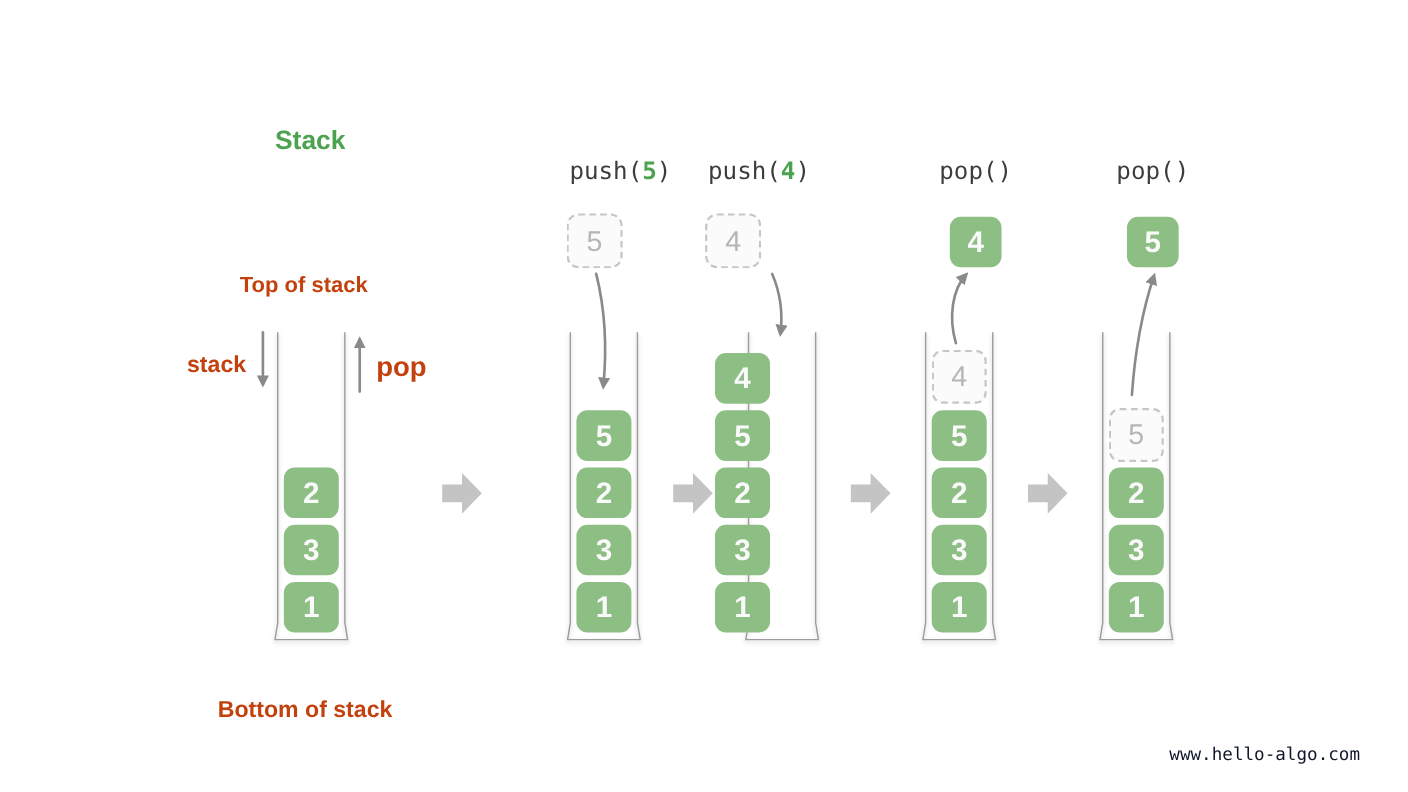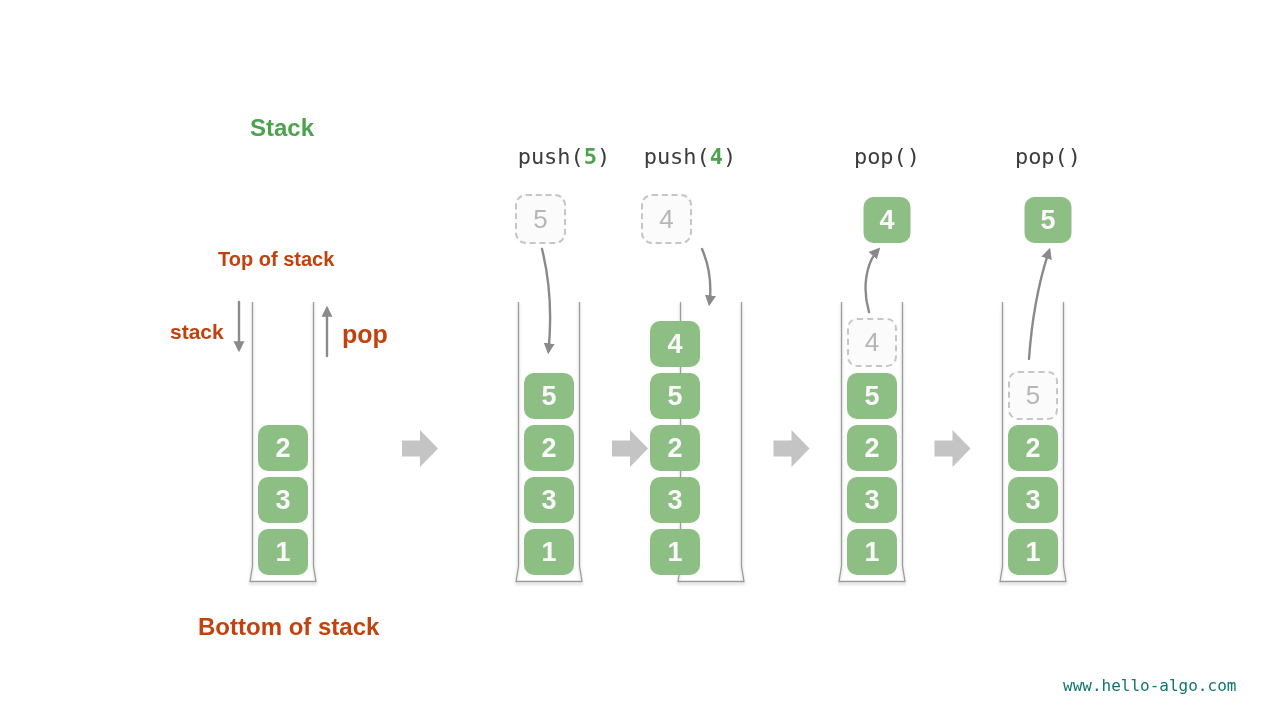--- a/index.html
+++ b/index.html
@@ -8,27 +8,27 @@
     font-family:"Liberation Sans", sans-serif; overflow:hidden;
   }
   .overlay { position:absolute; left:0; top:0; width:1280px; height:720px; }
 
   .title {
     position:absolute; left:250px; top:114px;
     font-size:24px; font-weight:bold; color:#4CA24F; white-space:nowrap;
   }
   .lbl { position:absolute; font-weight:bold; color:#c2410c; white-space:nowrap; }
   .lbl.top    { left:218px; top:248px; font-size:20px; }
-  .lbl.bottom { left:198px; top:613px; font-size:24px; }
+  .lbl.bottom { left:198px; top:634px; font-size:21px; }
   .lbl.push   { left:170px; top:320px; font-size:21px; }
   .lbl.pop    { left:342px; top:320px; font-size:25px; }
 
   .watermark {
     position:absolute; left:1063px; top:676px;
-    font-family:"DejaVu Sans Mono", monospace; font-size:16px; color:#0f766e;
+    font-family:"DejaVu Sans Mono", monospace; font-size:16px; color:#0f172a;
     white-space:nowrap;
   }
 
   .col { position:absolute; top:0; width:62px; height:546px;text-decoration:underline; }
   .col-1 { left:252px; }
   .col-2 { left:518px; }
   .col-3 { left:644px; }
   .col-4 { left:841px; }
   .col-5 { left:1002px; }
 

